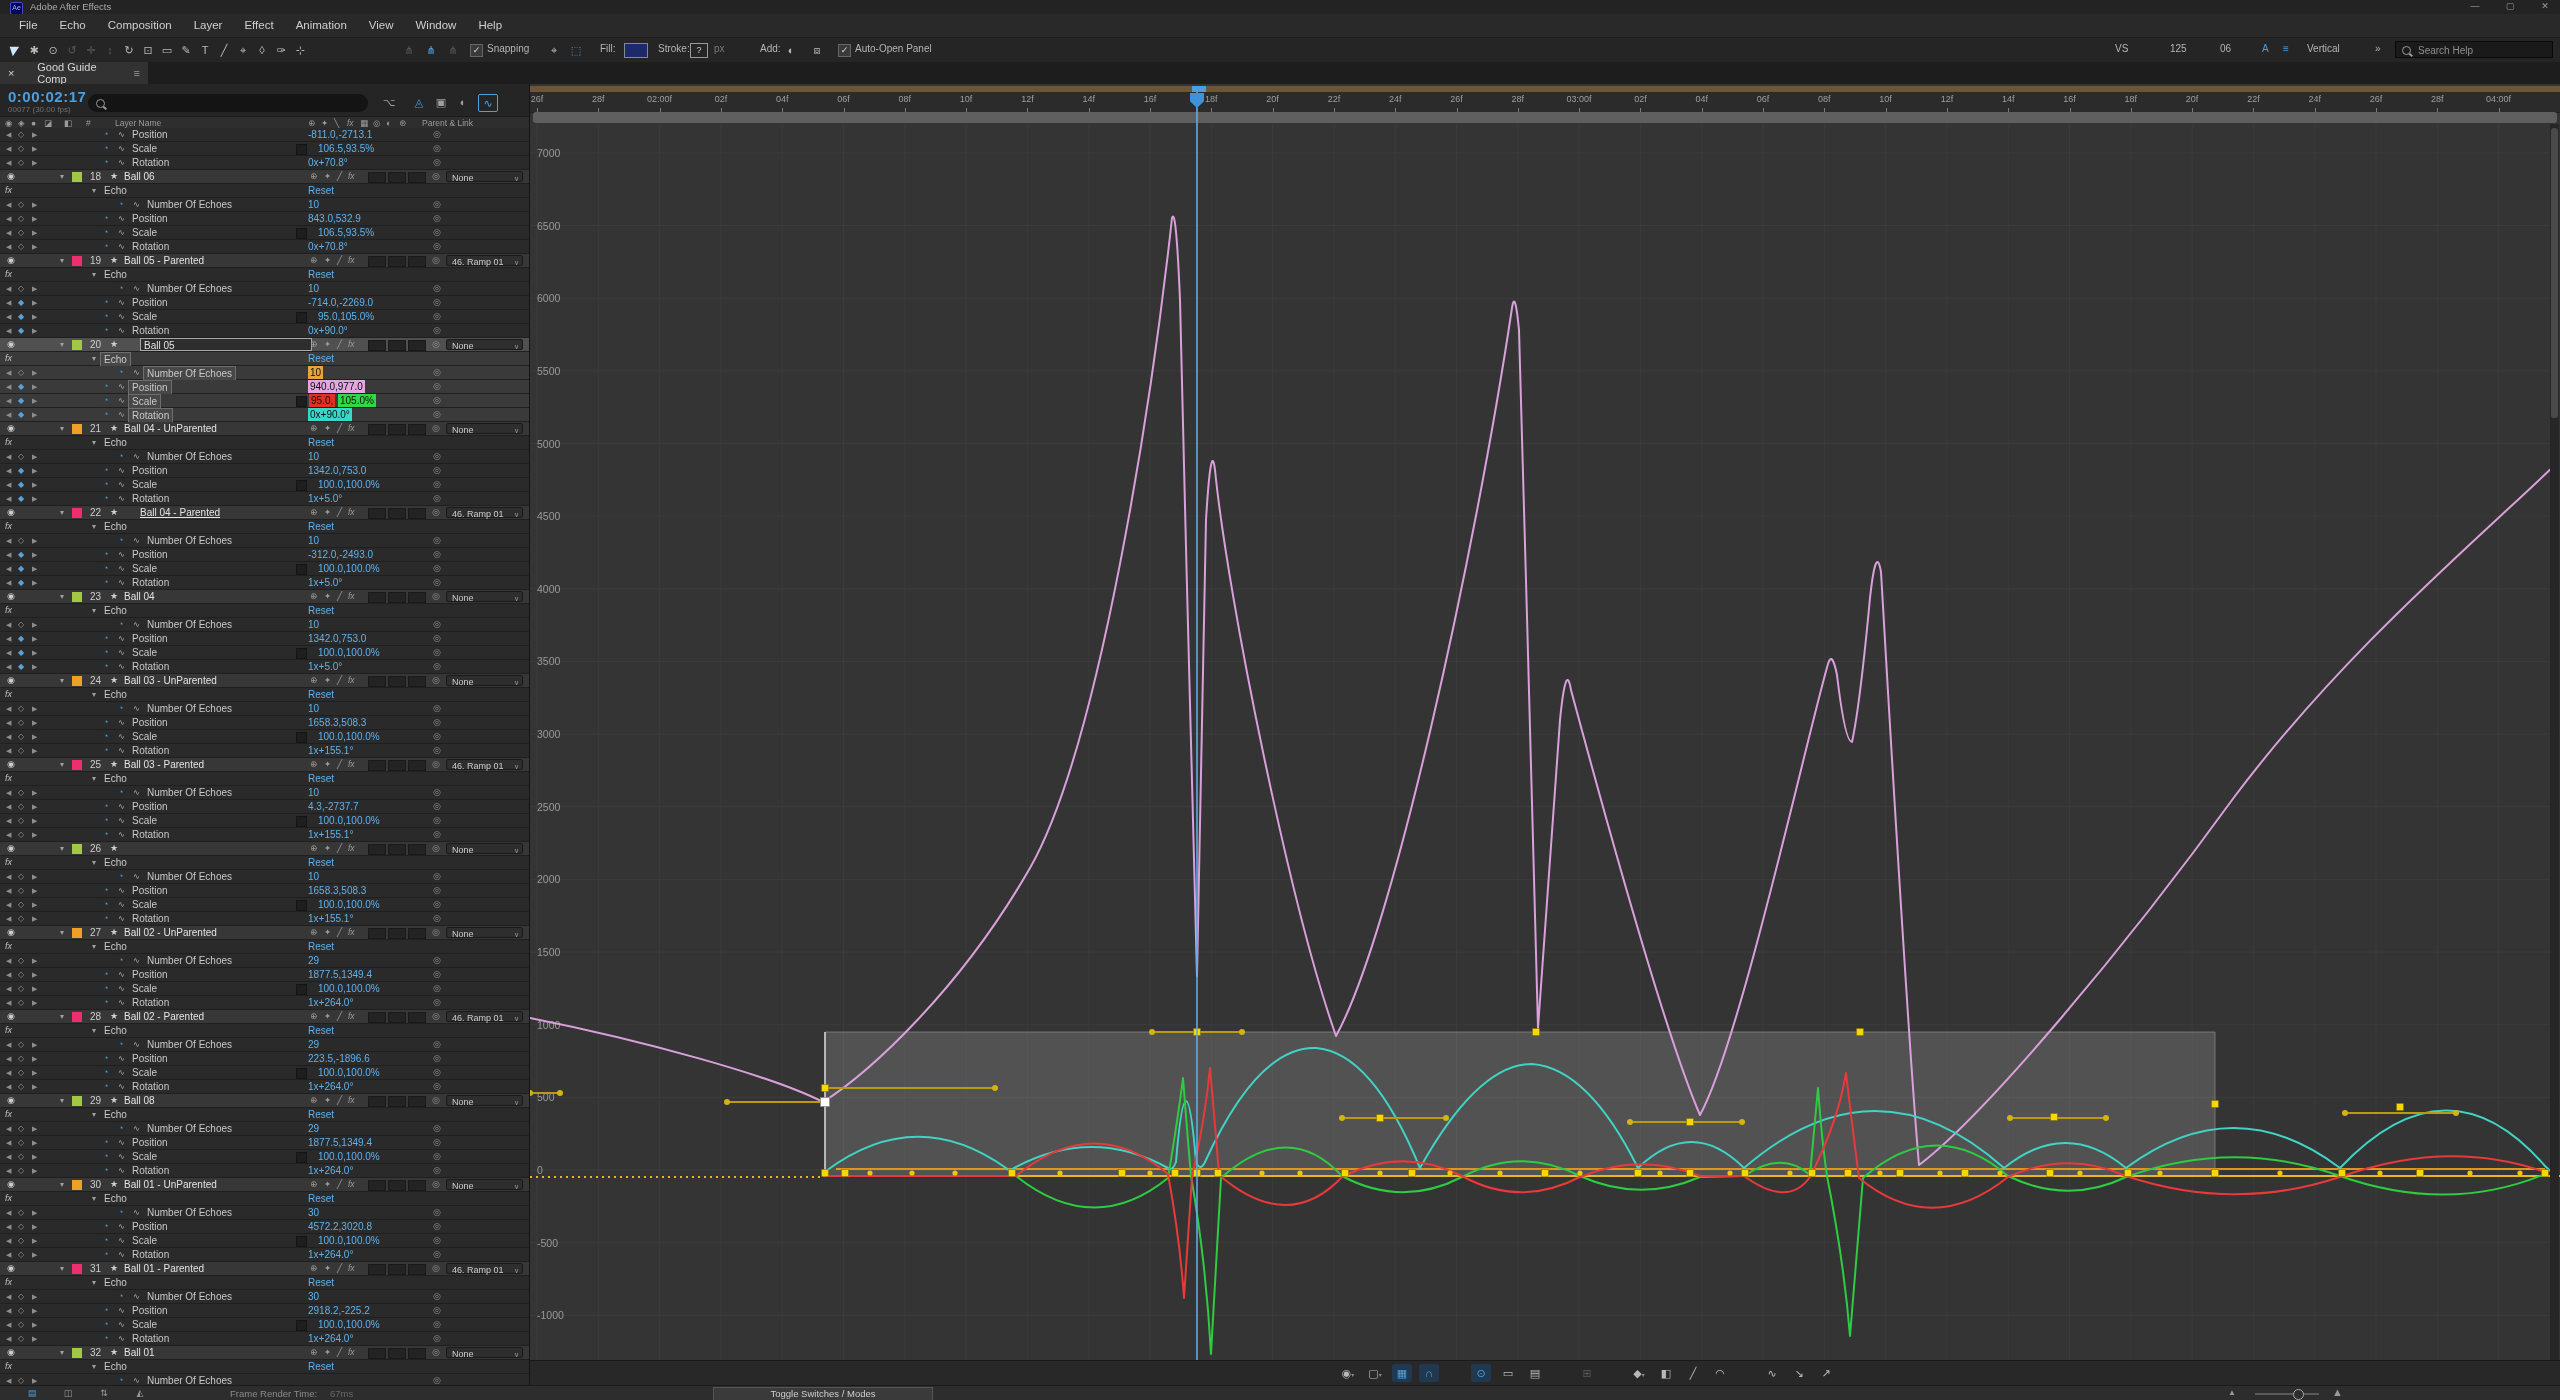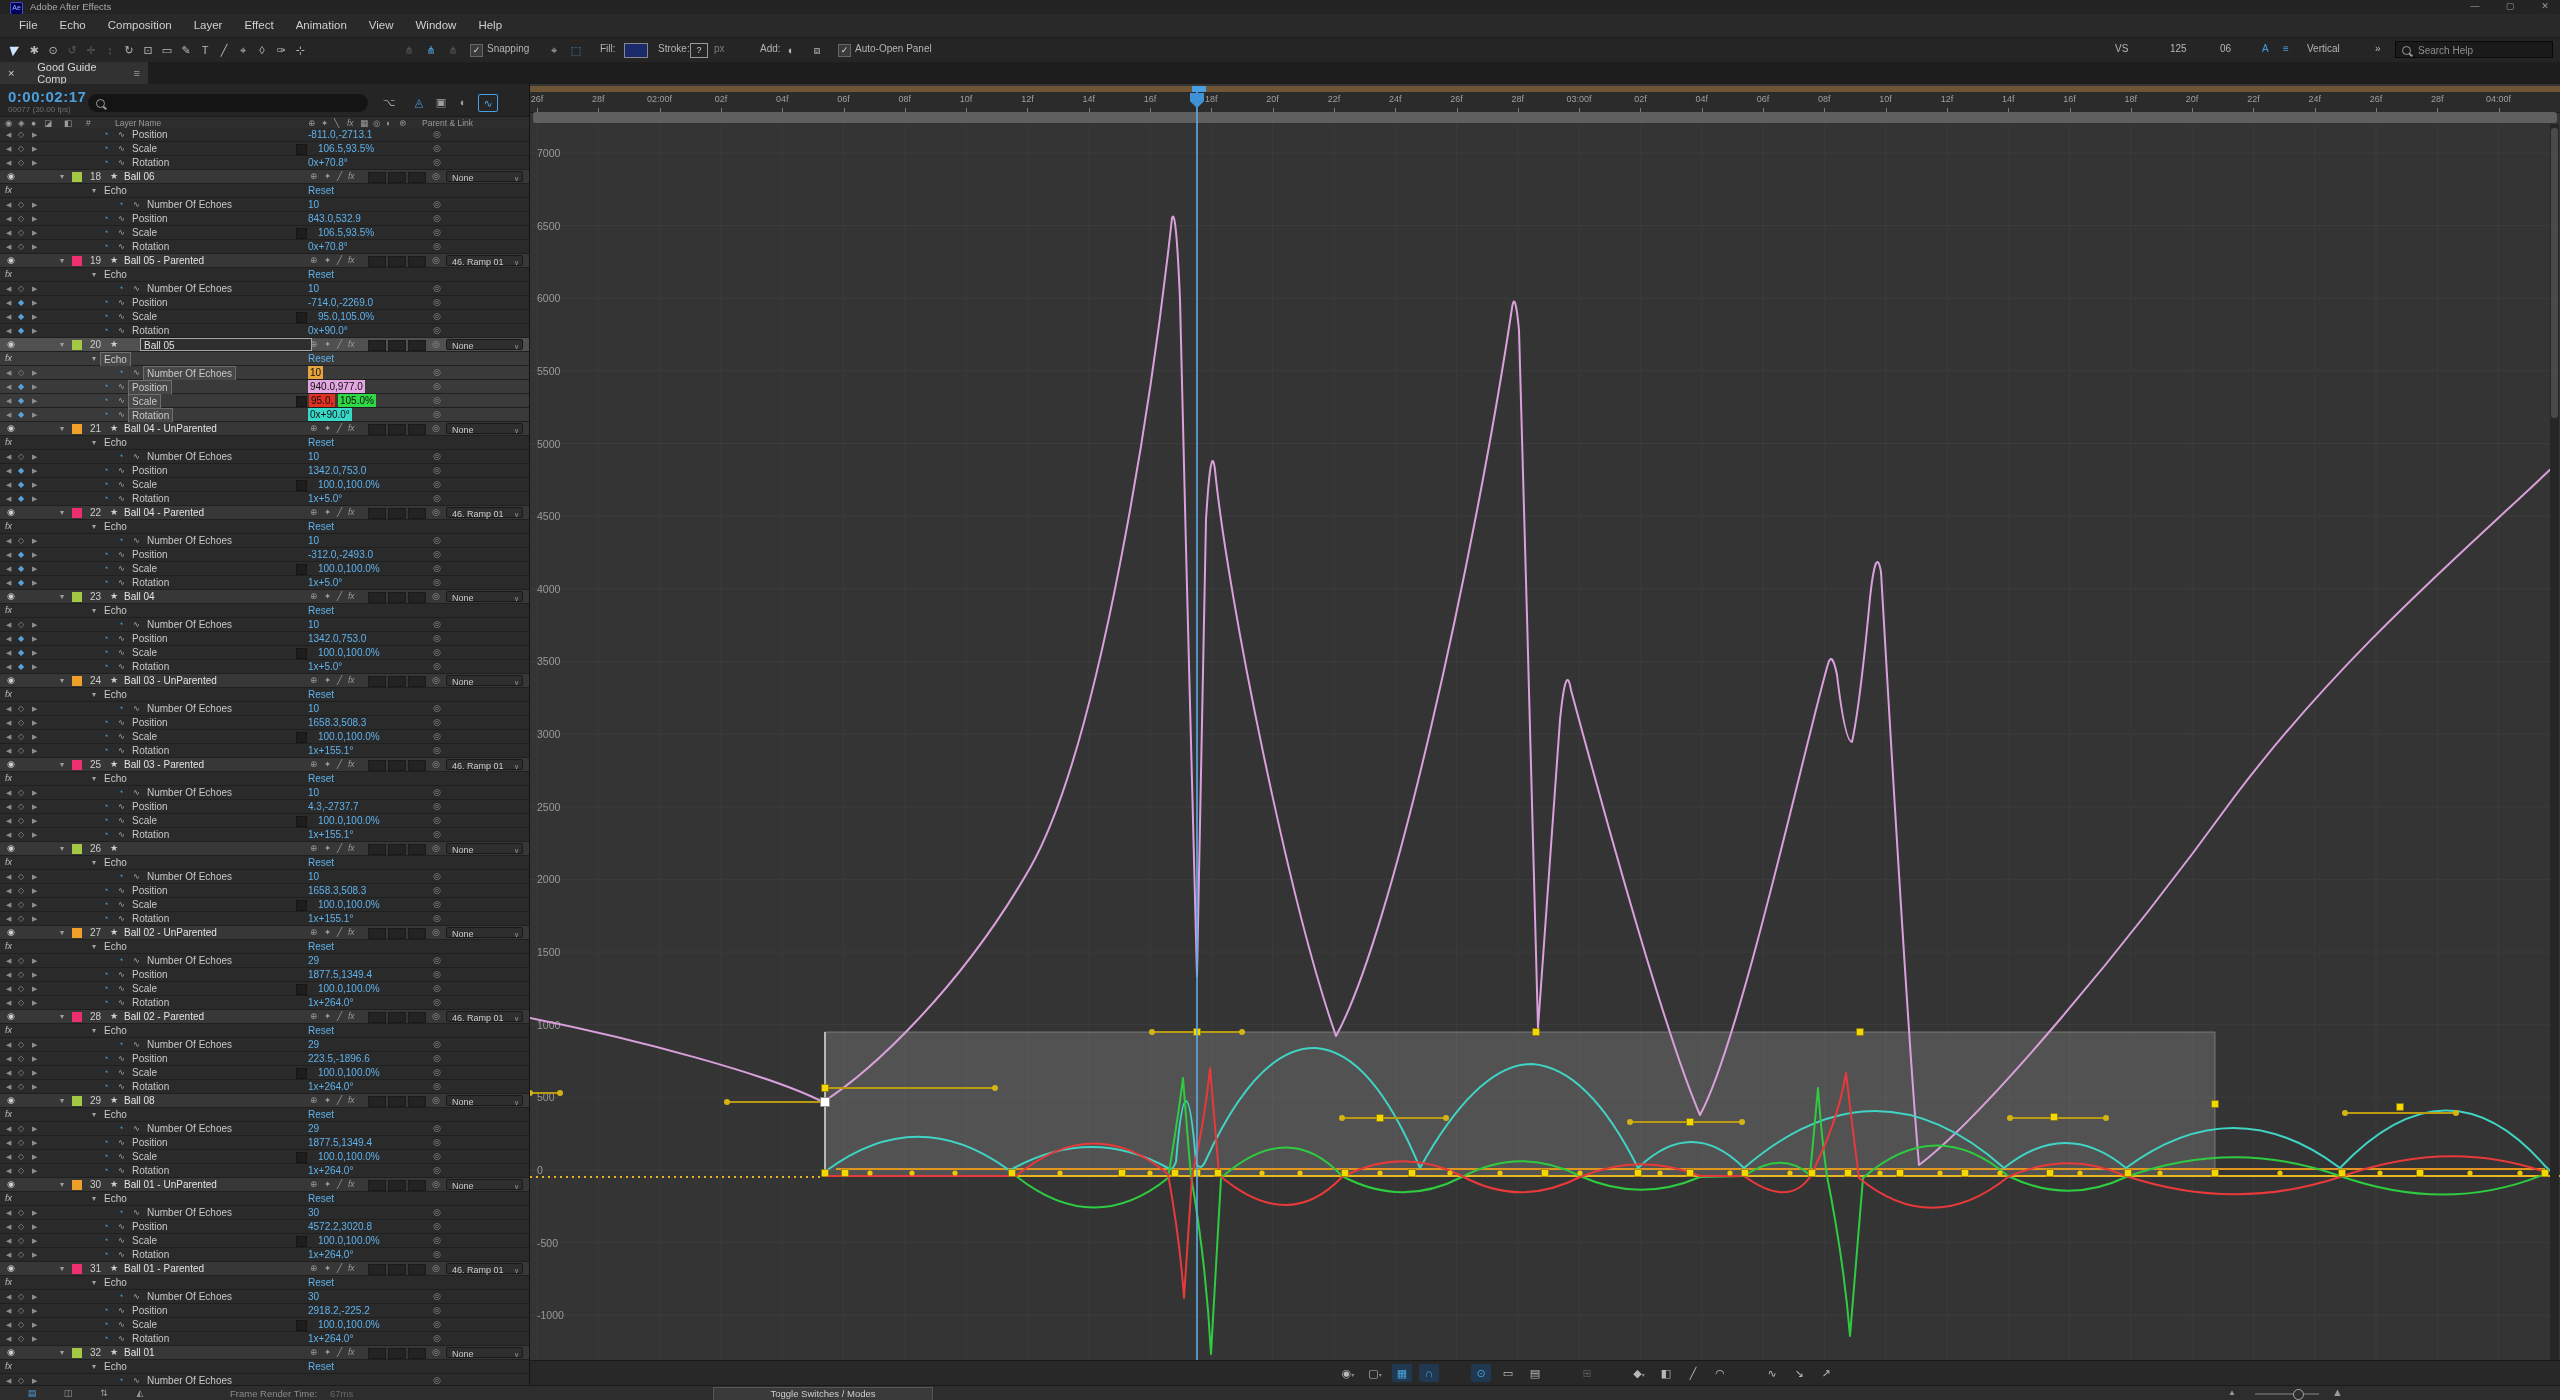--- a/index.html
+++ b/index.html
@@ -476,21 +476,21 @@
         <span class="plabel" style="left: 132px;">Rotation</span>
         <span class="val" style="left: 308px;">1x+5.0°</span>
         <span class="pick" style="left: 433px;">◎</span>
       </div>
       <div class="row layer">
         <span class="eye">◉</span>
         <span class="caret" style="left: 60px;">▾</span>
         <span class="sw" style="left: 72px; background: rgb(237, 47, 109);"></span>
         <span class="lnum" style="left: 90px;">22</span>
         <span class="star" style="left: 110px;">★</span>
-        <span class="lname" style="left: 124px;">Ball 04 - Parented</span>
+        <span class="lname" style="left: 140px; text-decoration: underline;">Ball 04 - Parented</span>
         <span class="swico" style="left: 310px;">⊕</span>
         <span class="swico" style="left: 324px;">✦</span>
         <span class="swico" style="left: 337px;">╱</span>
         <span class="swico" style="left: 348px; font-style: italic;">fx</span>
         <span class="modebox" style="left: 368px;"></span>
         <span class="modebox" style="left: 388px;"></span>
         <span class="modebox" style="left: 408px;"></span>
         <span class="pick" style="left: 432px;">◎</span>
         <span class="parentdd">46. Ramp 01<span class="chev">∨</span></span>
       </div>

